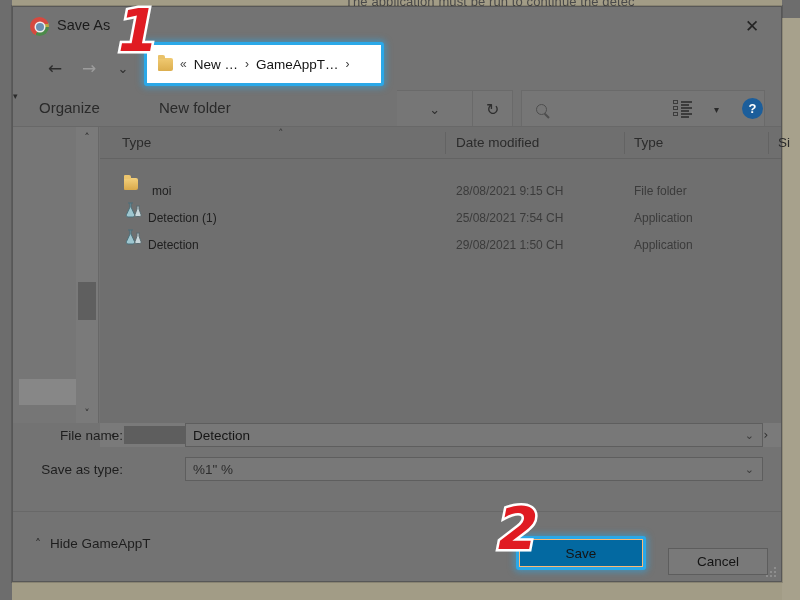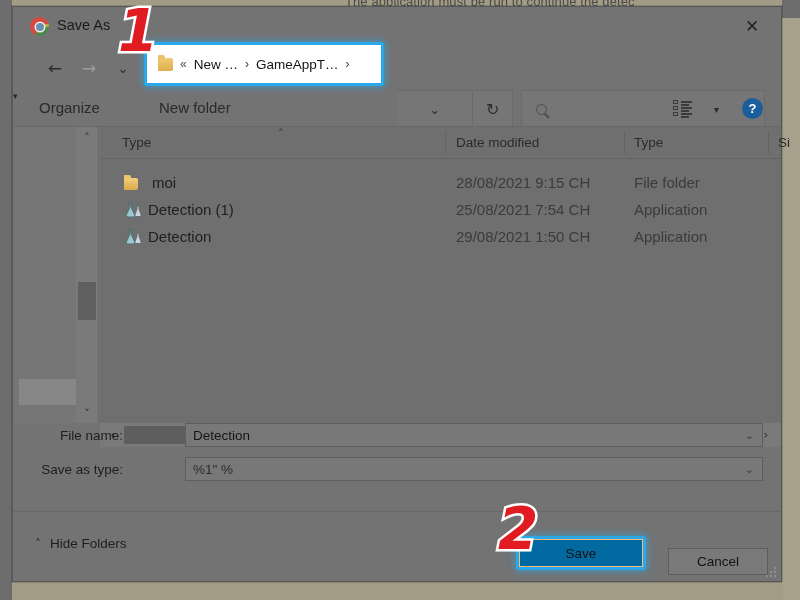--- a/index.html
+++ b/index.html
@@ -266,22 +266,22 @@
     position: absolute; top: 5px; width: 1px; height: 22px; background: #636363;
   }
   .sort-caret {
     position: absolute; top: 0px; font-size: 11px; color: #3a3a3a;
     font-family: "DejaVu Sans", sans-serif;
   }
   .row {
     position: relative; height: 27px;
   }
   .row .cell {
-    position: absolute; top: 3px;
-    font-size: 15px; color: #202020;
+    position: absolute; top: 13px;
+    font-size: 12px; color: #202020;
     white-space: nowrap;
     text-align: right;
   }
   .row .cell.dim { color: #3b3b3b; }
   .ico {
     position: absolute; left: 24px; top: 5px;
     width: 17px; height: 16px;
   }
   .ico.folder {
     background: linear-gradient(#f3d07c, #d9a94a);
@@ -536,21 +536,21 @@
       <div class="f-input">
         <span>%1" %</span>
         <span class="caret">⌄</span>
       </div>
     </div>
   </div>
 
   <div class="footer">
     <div class="hide-folders">
       <span class="hf-chev">˄</span>
-      <span>Hide Folders</span>
+      <span>Hide GameAppT</span>
     </div>
     <div class="grip">
       <i style="right:0;bottom:0"></i>
         <i style="right:4px;bottom:0"></i>
         <i style="right:8px;bottom:0"></i>
       <i style="right:0;bottom:4px"></i>
         <i style="right:4px;bottom:4px"></i>
       <i style="right:0;bottom:8px"></i>
     </div>
   </div>

